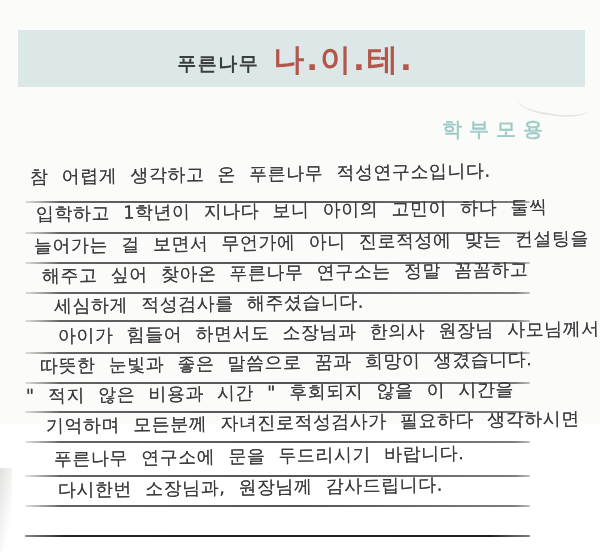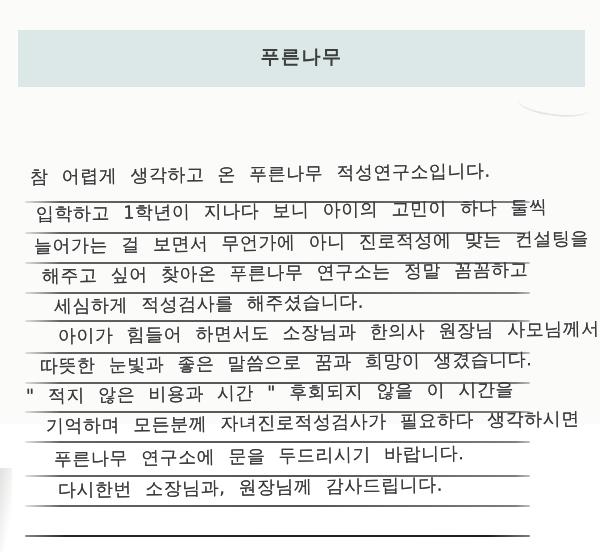--- a/index.html
+++ b/index.html
@@ -119,23 +119,25 @@
   }
 </style>
 </head>
 <body>
 
 <div class="page">
 
   <div class="banner">
     <div class="banner-inner">
       <span class="title-prefix">푸른나무</span>
+      <span class="title-brand">나.이.테.</span>
     </div>
   </div>
 
+  <div class="stamp">학부모용</div>
 
   <div class="artifact-arc"></div>
   <div class="artifact-corner"></div>
 
   <div class="rule" style="top:201px"></div>
   <div class="rule" style="top:232px"></div>
   <div class="rule" style="top:262px"></div>
   <div class="rule" style="top:292px"></div>
   <div class="rule" style="top:320px"></div>
   <div class="rule" style="top:352px"></div>

